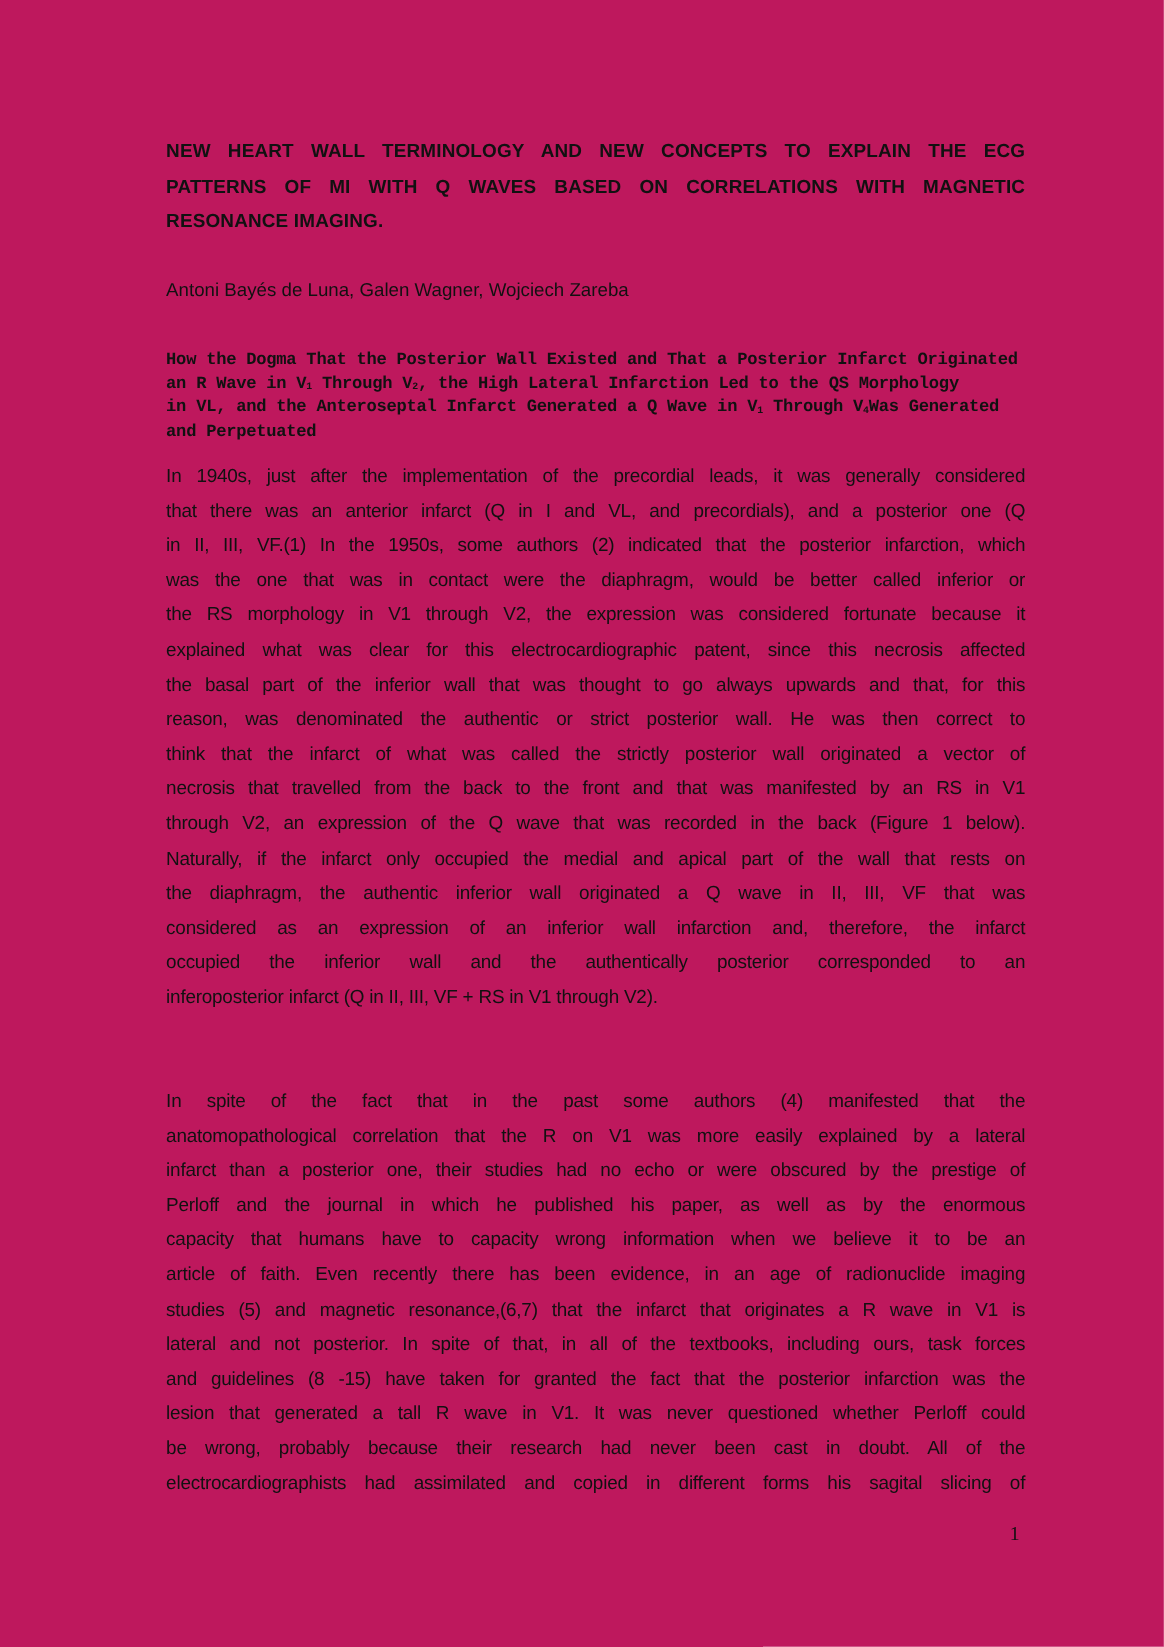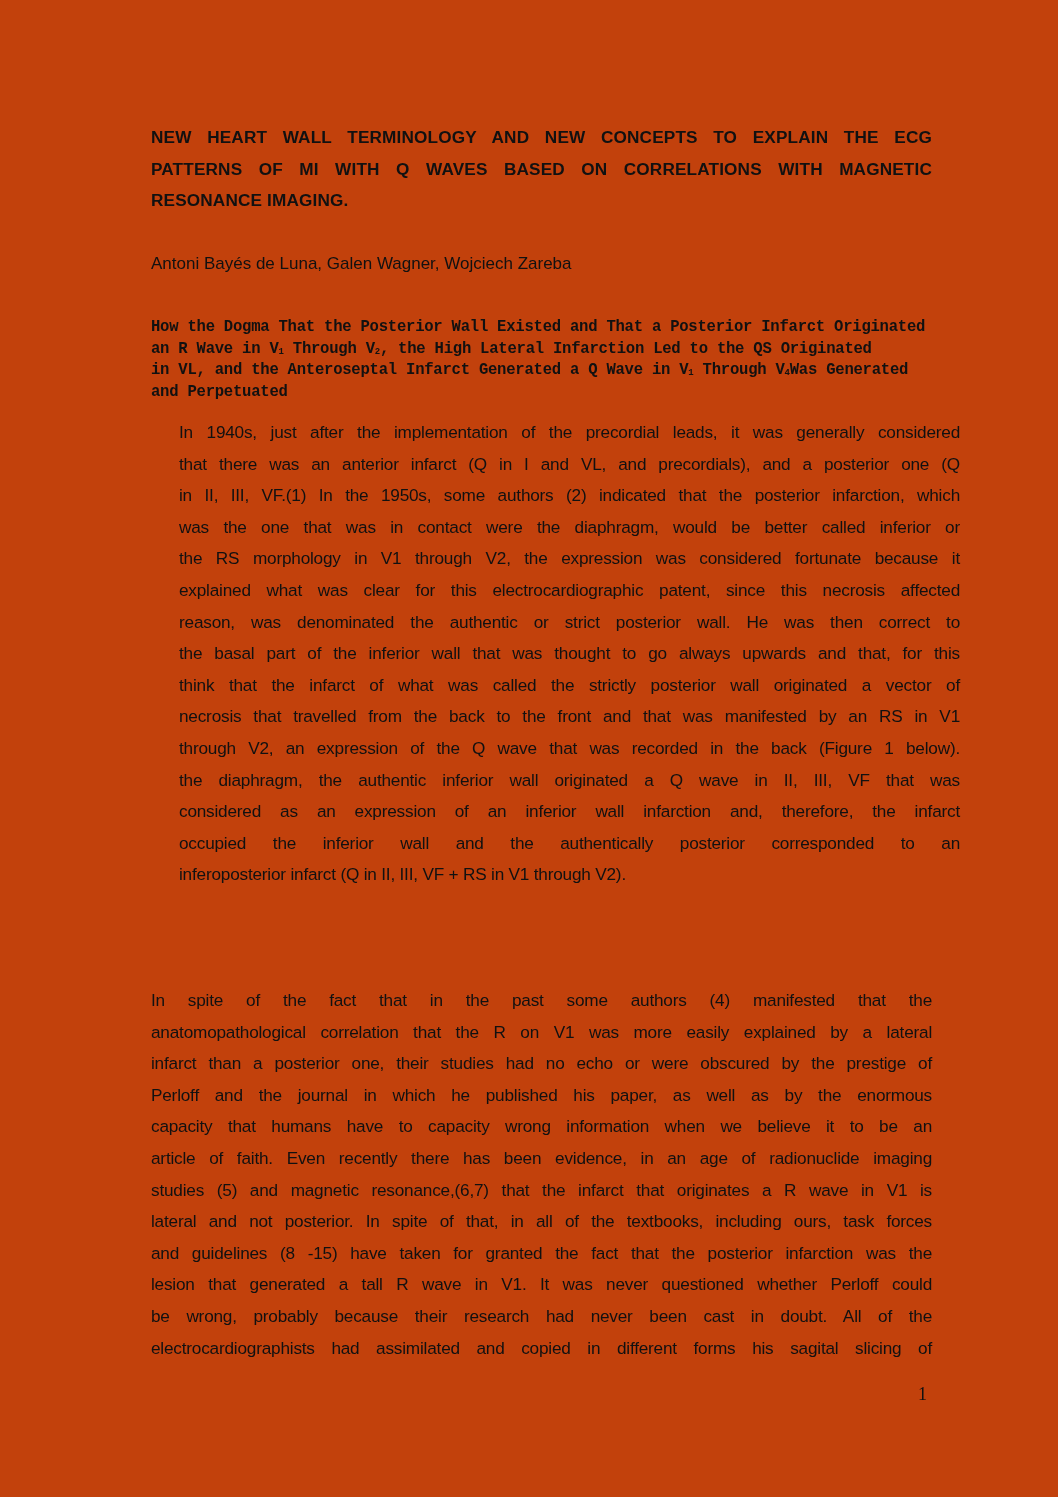--- a/index.html
+++ b/index.html
@@ -1,17 +1,17 @@
 <!DOCTYPE html>
 <html><head>
 <meta charset="utf-8">
 <style>
   html, body { margin: 0; padding: 0; background: #ffffff; }
   body { width: 1058px; height: 1497px; position: relative; overflow: hidden; color: #111111; }
-  .page { position: absolute; left: 0; top: 0; width: 1058px; height: 1497px; background: #c2410c; }
+  .page { position: absolute; left: 0; top: 0; width: 1058px; height: 1497px; background: #be185d; }
   .title {
     position: absolute; left: 151px; top: 122px; width: 781px;
     font-family: "Liberation Sans", sans-serif; font-weight: bold;
     font-size: 17.2px; line-height: 31.5px; letter-spacing: 0.15px;
   }
   .title .ln { display: block; text-align: justify; text-align-last: justify; white-space: nowrap; height: 31.5px; }
   .title .ln.last { text-align-last: left; }
   .authors {
     position: absolute; left: 151px; top: 252px;
     font-family: "Liberation Sans", sans-serif; font-size: 17px; line-height: 24px; text-align: right;
@@ -22,21 +22,21 @@
     font-size: 15.6px; line-height: 21.5px; letter-spacing: -0.25px;
   }
   .subhead .ln { display: block; white-space: nowrap; height: 21.5px; }
   .subhead sub { font-size: 9px; vertical-align: baseline; position: relative; top: 1px; }
   .para {
     position: absolute; left: 151px; width: 781px;
     font-family: "Liberation Sans", sans-serif; font-size: 17.2px; letter-spacing: -0.2px;
   }
   .para .ln { display: block; height: 31.6px; line-height: 31.6px; text-align: justify; text-align-last: justify; white-space: nowrap; overflow: visible; }
   .para .ln.last { text-align-last: left; }
-  .p1 { top: 417px; margin-left: 28px; }
+  .p1 { top: 417px; }
   .p2 { top: 985px; }
   .pageno {
     position: absolute; left: 918px; top: 1383px;
     font-family: "Liberation Serif", serif; font-size: 18px; line-height: 22px;
   }
 </style>
 </head>
 <body>
 
 <div class="page">
@@ -44,37 +44,38 @@
   <div class="title">
     <span class="ln">NEW HEART WALL TERMINOLOGY AND NEW CONCEPTS TO EXPLAIN THE ECG</span>
     <span class="ln">PATTERNS OF MI WITH Q WAVES BASED ON CORRELATIONS WITH MAGNETIC</span>
     <span class="ln last">RESONANCE IMAGING.</span>
   </div>
 
   <div class="authors">Antoni Bayés de Luna, Galen Wagner, Wojciech Zareba</div>
 
   <div class="subhead">
     <span class="ln"><span>How the Dogma That the Posterior Wall Existed and That a Posterior Infarct Originated</span></span>
-    <span class="ln"><span>an R Wave in V</span><sub>1</sub><span> Through V</span><sub>2</sub><span>, the High Lateral Infarction Led to the QS Originated</span></span>
+    <span class="ln"><span>an R Wave in V</span><sub>1</sub><span> Through V</span><sub>2</sub><span>, the High Lateral Infarction Led to the QS Morphology</span></span>
     <span class="ln"><span>in VL, and the Anteroseptal Infarct Generated a Q Wave in V</span><sub>1</sub><span> Through V</span><sub>4</sub><span>Was Generated</span></span>
     <span class="ln"><span>and Perpetuated</span></span>
   </div>
 
   <div class="para p1">
     <span class="ln">In 1940s, just after the implementation of the precordial leads, it was generally considered</span>
     <span class="ln">that there was an anterior infarct (Q in I and VL, and precordials), and a posterior one (Q</span>
     <span class="ln">in II, III, VF.(1) In the 1950s, some authors (2) indicated that the posterior infarction, which</span>
     <span class="ln">was the one that was in contact were the diaphragm, would be better called inferior or</span>
     <span class="ln">the RS morphology in V1 through V2, the expression was considered fortunate because it</span>
     <span class="ln">explained what was clear for this electrocardiographic patent, since this necrosis affected</span>
+    <span class="ln">the basal part of the inferior wall that was thought to go always upwards and that, for this</span>
     <span class="ln">reason, was denominated the authentic or strict posterior wall. He was then correct to</span>
-    <span class="ln">the basal part of the inferior wall that was thought to go always upwards and that, for this</span>
     <span class="ln">think that the infarct of what was called the strictly posterior wall originated a vector of</span>
     <span class="ln">necrosis that travelled from the back to the front and that was manifested by an RS in V1</span>
     <span class="ln">through V2, an expression of the Q wave that was recorded in the back (Figure 1 below).</span>
+    <span class="ln">Naturally, if the infarct only occupied the medial and apical part of the wall that rests on</span>
     <span class="ln">the diaphragm, the authentic inferior wall originated a Q wave in II, III, VF that was</span>
     <span class="ln">considered as an expression of an inferior wall infarction and, therefore, the infarct</span>
     <span class="ln">occupied the inferior wall and the authentically posterior corresponded to an</span>
     <span class="ln last">inferoposterior infarct (Q in II, III, VF + RS in V1 through V2).</span>
   </div>
 
   <div class="para p2">
     <span class="ln">In spite of the fact that in the past some authors (4) manifested that the</span>
     <span class="ln">anatomopathological correlation that the R on V1 was more easily explained by a lateral</span>
     <span class="ln">infarct than a posterior one, their studies had no echo or were obscured by the prestige of</span>

